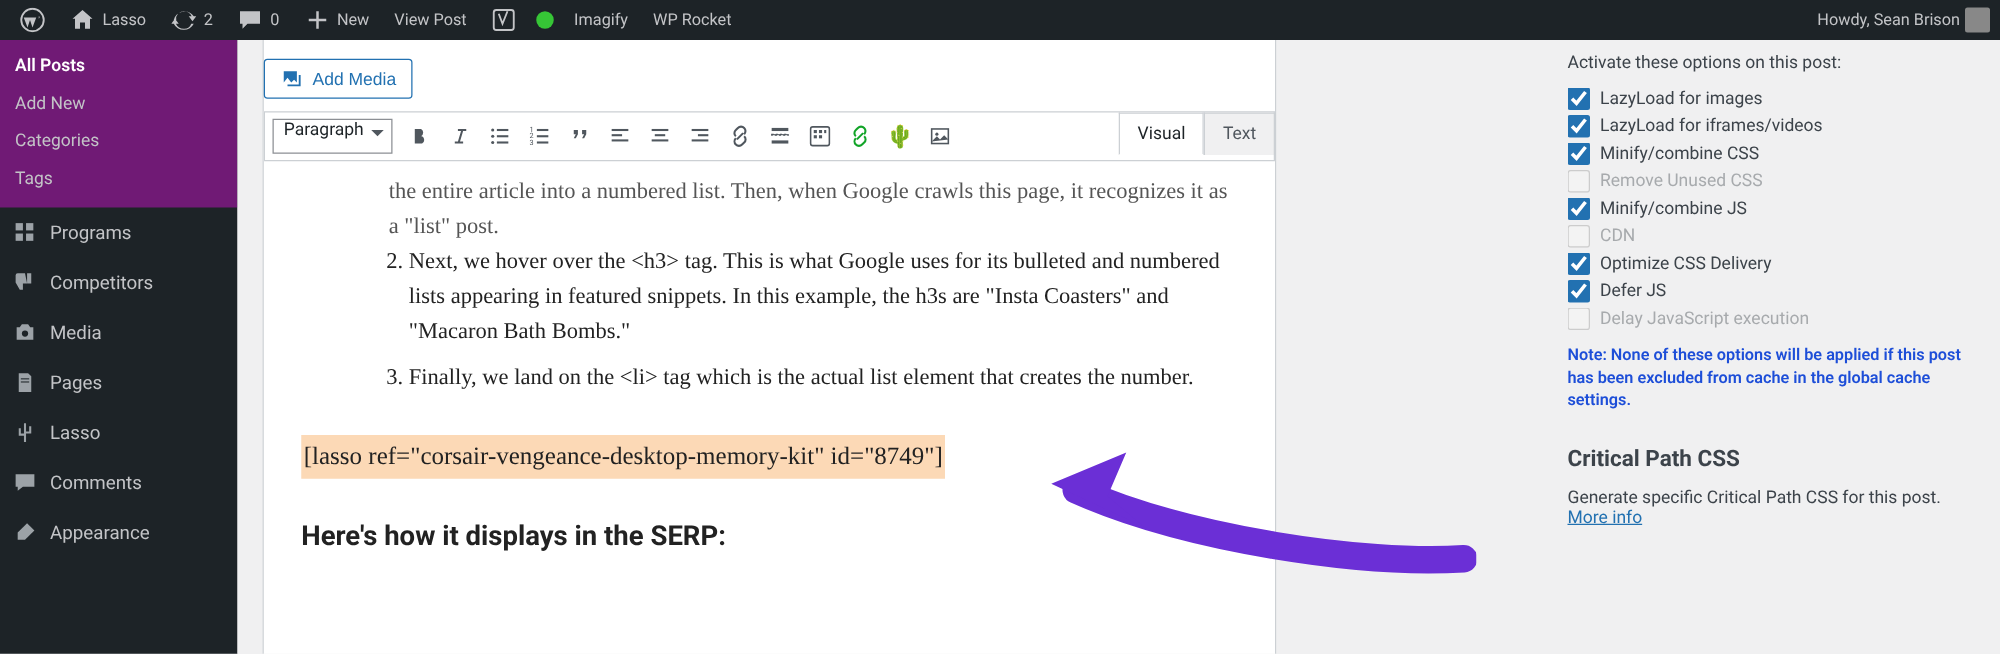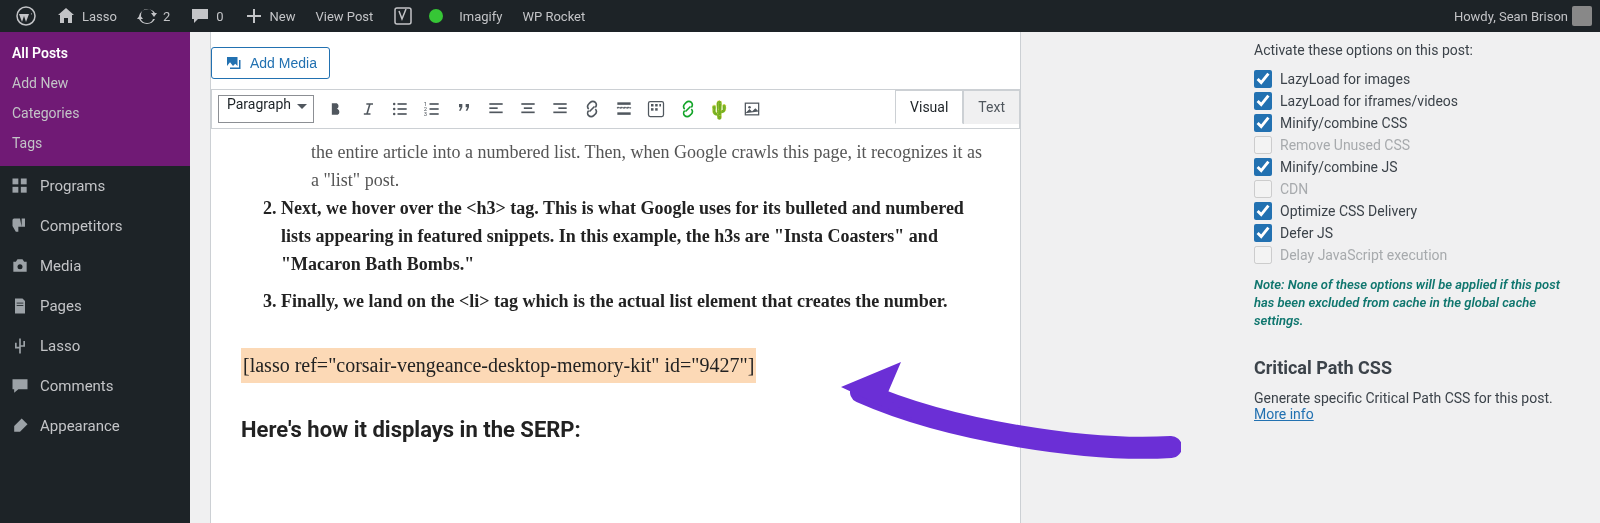--- a/index.html
+++ b/index.html
@@ -39,34 +39,34 @@
   .toolbar .sel { border:1px solid #8c8f94; background:#fff; height:28px; padding:0 22px 0 8px; font-size:14px; position:relative; margin-right:6px; }
   .toolbar .sel:after { content:""; position:absolute; right:6px; top:50%; transform:translateY(-50%); border:5px solid transparent; border-top-color:#50575e; }
   .toolbar .tbtn { width:32px; height:32px; display:flex; align-items:center; justify-content:center; cursor:pointer; color:#50575e; }
   .toolbar .tbtn svg { width:20px; height:20px; fill:#50575e; }
   .toolbar .tbtn.green svg { fill:#12a428; }
   .toolbar .spacer { flex:1; }
   .toolbar .cactus { color:#12a428; font-size:18px; }
 
   .content { padding:10px 30px 20px 30px; font-size:18px; color:#222; line-height:1.55; font-family: Georgia, 'Times New Roman', serif; }
   .content .cutoff { color:#555; margin-left:70px; }
-  .content ol { list-style:decimal; margin-left:40px;font-weight:bold; }
+  .content ol { list-style:decimal; margin-left:86px; }
   .content ol > li { margin-bottom:10px; }
   .content .shortcode { background:#fcd9b6; padding:2px 2px; font-size:20px; display:inline-block; margin-top:22px; margin-bottom:30px; }
   .content h3 { font-size:22px; font-weight:700; font-family:-apple-system,BlinkMacSystemFont,"Segoe UI",Roboto,sans-serif; }
 
   .arrow-svg { position:absolute; left:620px; top:320px; width:350px; height:120px; }
 
   
   .rsidebar { position:absolute; top:0; right:20px; width:330px; bottom:0; padding:10px 4px; font-size:14px; color:#3c434a; }
   .rsidebar .label { margin-bottom:12px; }
   .rsidebar .opt { display:flex; align-items:center; gap:8px; margin-bottom:4px; }
   .rsidebar .opt input[type=checkbox] { width:18px; height:18px; accent-color:#2271b1; }
   .rsidebar .opt.disabled { color:#a7aaad; }
-  .rsidebar .note { font-style:italic; font-size:13px; color:#0f766e; margin-top:12px; line-height:1.4; font-weight:600; }
+  .rsidebar .note { font-size:13px; color:#1d4ed8; margin-top:12px; line-height:1.4; font-weight:600; }
   .rsidebar h3.section { font-size:18px; font-weight:700; margin-top:26px; margin-bottom:12px; }
   .rsidebar a { color:#2271b1; text-decoration:underline; }
 
 </style>
 </head>
 <body>
 
 <div class="adminbar">
   <div class="left">
     <div class="item">
@@ -303,21 +303,21 @@
           </svg>
         </div>
     </div>
 
     <div class="content">
       <div class="cutoff">the entire article into a numbered list. Then, when Google crawls this page, it recognizes it as a "list" post.</div>
       <ol start="2">
         <li>Next, we hover over the &lt;h3&gt; tag. This is what Google uses for its bulleted and numbered lists appearing in featured snippets. In this example, the h3s are "Insta Coasters" and "Macaron Bath Bombs."</li>
         <li>Finally, we land on the &lt;li&gt; tag which is the actual list element that creates the number.</li>
       </ol>
-      <span class="shortcode">[lasso ref="corsair-vengeance-desktop-memory-kit" id="9427"]</span>
+      <span class="shortcode">[lasso ref="corsair-vengeance-desktop-memory-kit" id="8749"]</span>
       <h3>Here's how it displays in the SERP:</h3>
     </div>
 
     <svg class="arrow-svg" viewBox="0 0 350 120">
       <path d="M340 95 C 260 100, 120 80, 30 40" stroke="#6b2fd6" stroke-width="22" fill="none" stroke-linecap="round"></path>
       <path d="M10 35 L70 10 L55 45 L85 70 Z" fill="#6b2fd6"></path>
     </svg>
   </div>
 
   <div class="rsidebar">

